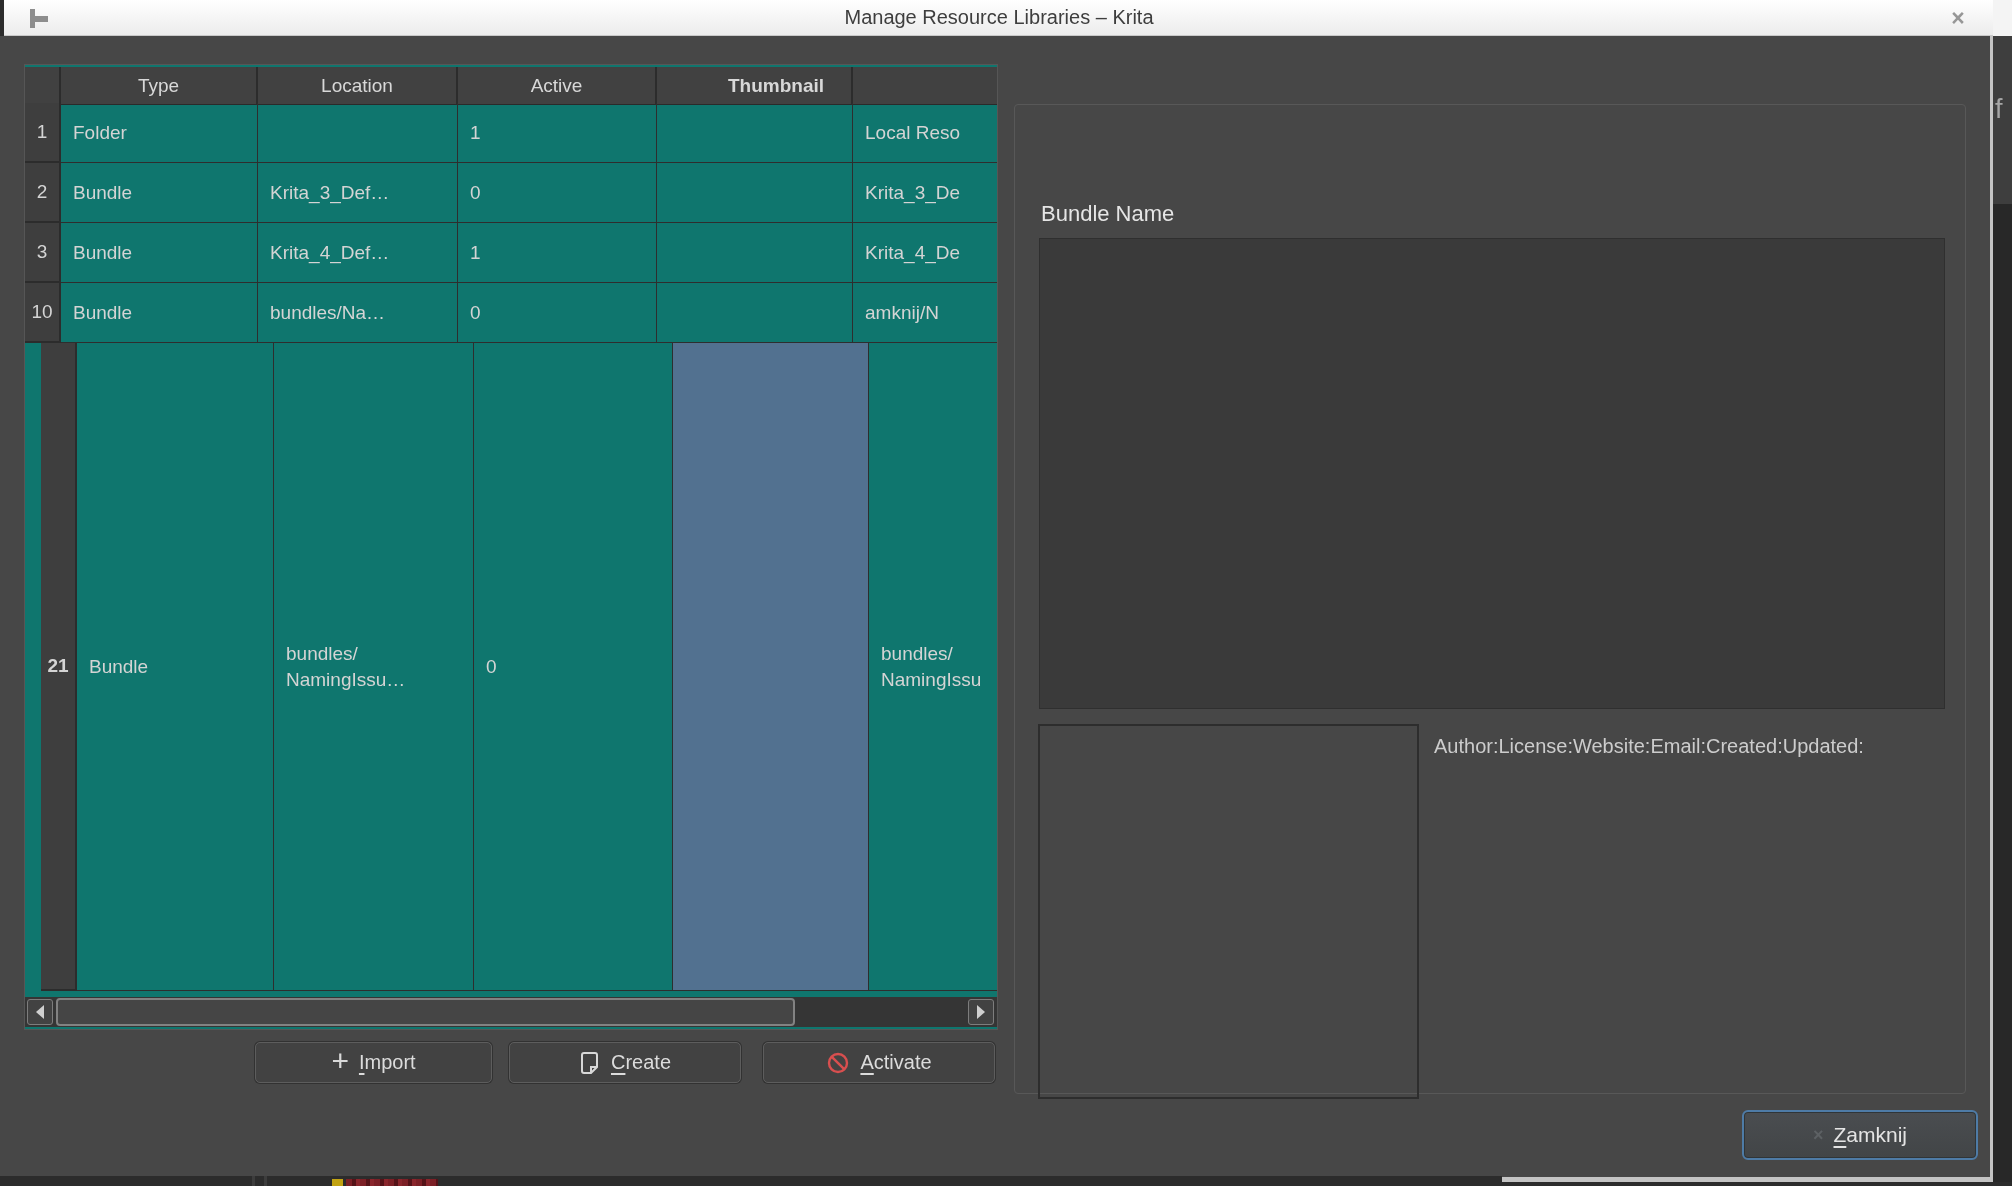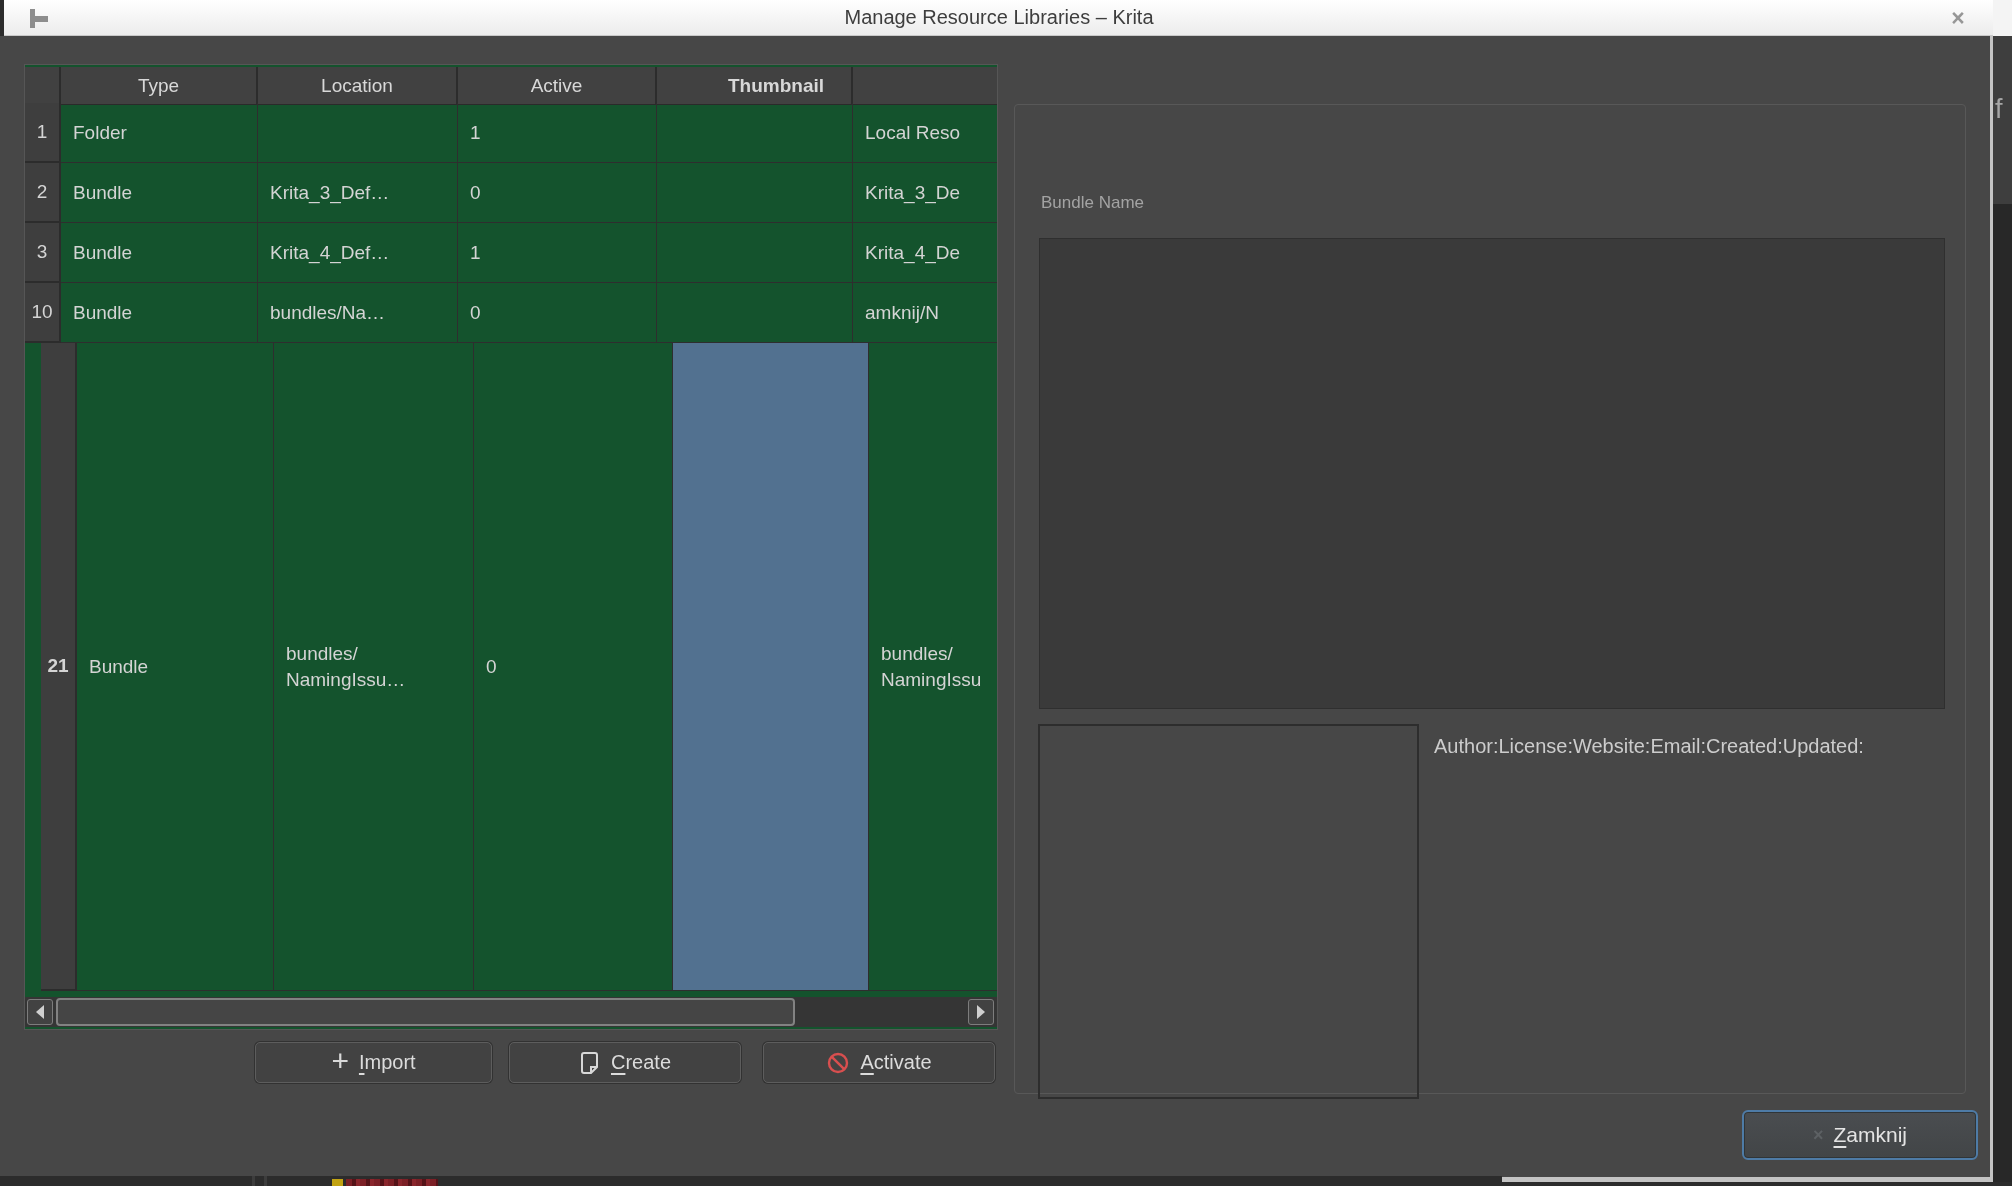--- a/index.html
+++ b/index.html
@@ -15,21 +15,21 @@
   #title-text{position:absolute;left:0;top:0;width:100%;height:36px;line-height:35px;
     text-align:center;font-size:20px;color:#3e3e3e;}
   #close-x{position:absolute;right:22px;top:4px;width:28px;height:28px;line-height:28px;
     text-align:center;color:#979797;font-size:23px;font-weight:bold;cursor:default;}
 
   
   #dialog{position:absolute;left:0;top:36px;width:1990px;height:1141px;background:#474747;}
 
   
   #table-frame{position:absolute;left:24px;top:28px;width:974px;height:966px;
-    border:1px solid #565656;background:#14532d;overflow:hidden;}
+    border:1px solid #565656;background:#0f766e;overflow:hidden;}
   .trow{position:absolute;left:0;display:flex;width:1100px;}
   .cell{flex:0 0 auto;display:flex;align-items:center;color:#d4d4d4;font-size:19px;
     border-right:1px solid #2e2e2e;border-bottom:1px solid #2e2e2e;overflow:hidden;}
   .cell.pad{padding-left:12px;}
   .c-num{width:36px;justify-content:center;background:#3e3e3e;
     border-right:2px solid #2c2c2c;border-bottom:2px solid #2c2c2c;}
   .c-type{width:197px;}
   .c-loc{width:200px;}
   .c-act{width:199px;}
   .c-thumb{width:196px;}
@@ -63,21 +63,21 @@
     justify-content:center;gap:10px;color:#dcdcdc;font-size:20px;}
   #btn-import{left:255px;width:237px;}
   #btn-create{left:509px;width:232px;}
   #btn-activate{left:763px;width:232px;}
   .mn{text-decoration:underline;text-underline-offset:4px;}
   .plus-glyph{font-size:30px;font-weight:200;color:#d9d9d9;line-height:20px;margin-top:-3px;}
 
   
   #panel{position:absolute;left:1014px;top:68px;width:952px;height:990px;
     border:1px solid #585858;border-radius:4px;}
-  #bundle-name-label{position:absolute;left:26px;top:88px;font-size:17px;color:#a3a3a3;}
+  #bundle-name-label{position:absolute;left:26px;top:96px;font-size:22px;color:#e5e5e5;}
   #desc-box{position:absolute;left:24px;top:133px;width:906px;height:471px;
     background:#3a3a3a;border:1px solid #2f2f2f;}
   #thumb-box{position:absolute;left:23px;top:619px;width:381px;height:375px;
     border:2px solid #2d2d2d;}
   #meta-labels{position:absolute;left:419px;top:620px;display:flex;align-items:flex-end;}
   #meta-labels .mlabel{height:42px;line-height:42px;font-size:20px;color:#cccccc;}
 
   
   #btn-zamknij{position:absolute;left:1742px;top:1074px;width:236px;height:50px;
     background:linear-gradient(#4a4d50,#424547);border:2px solid #4e7ba6;border-radius:6px;

